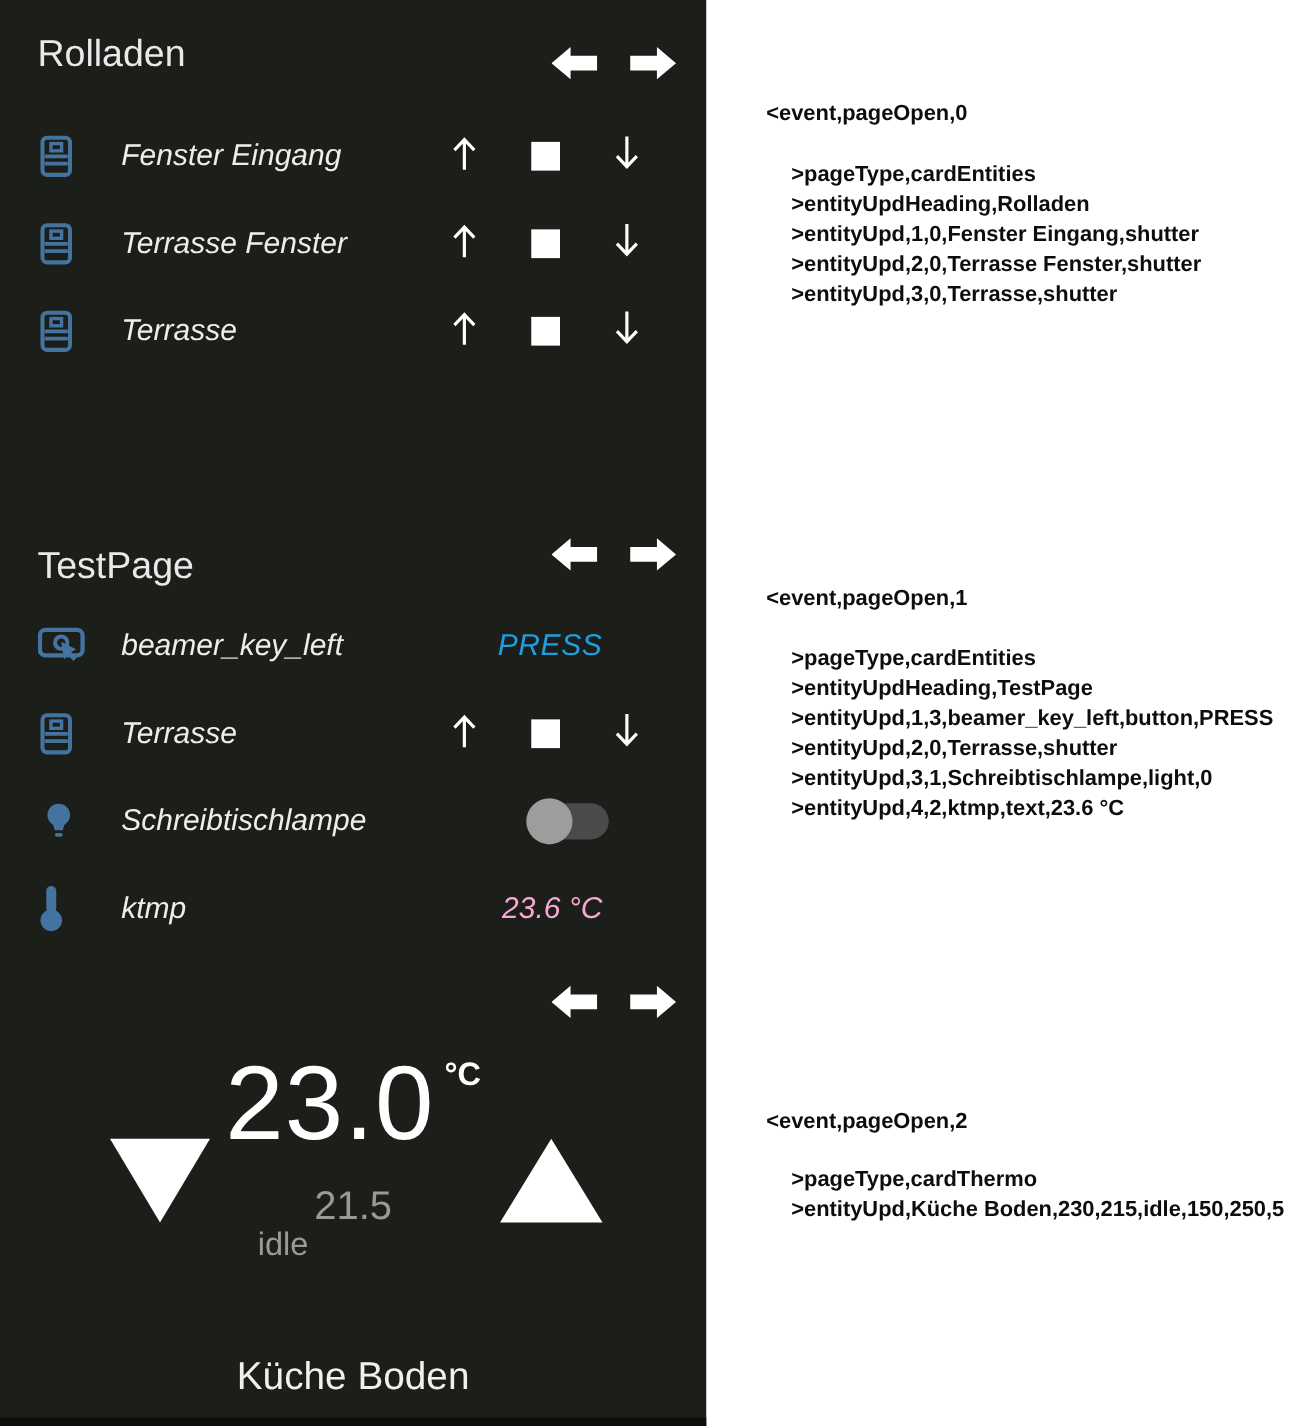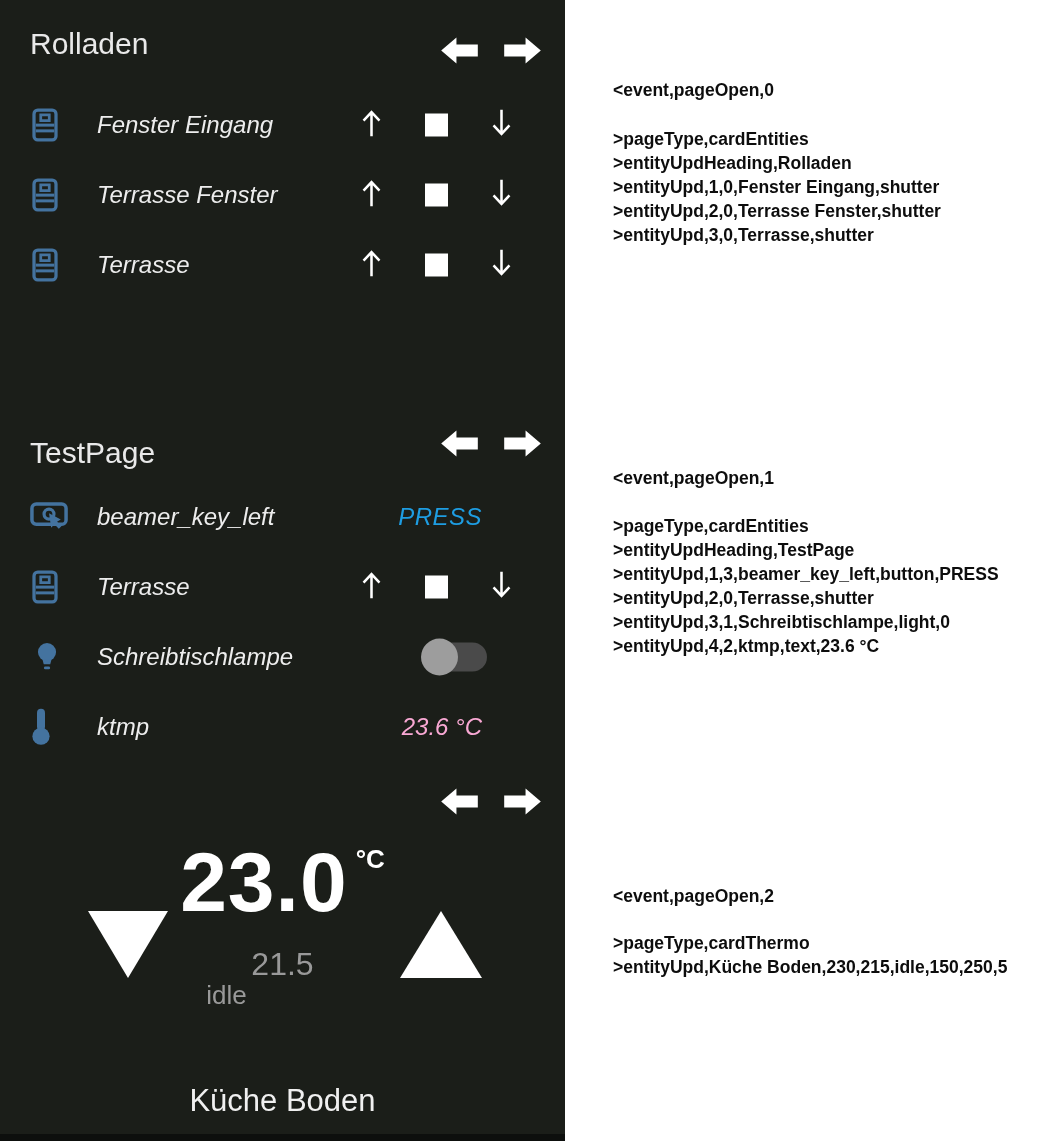--- a/index.html
+++ b/index.html
@@ -24,38 +24,38 @@
   .v-press{color:#1e9de2;font-weight:500;letter-spacing:0.5px;}
   .v-text{color:#f9a8d4;}
   
   .toggle{position:absolute;right:34px;top:50%;transform:translateY(-50%);
           width:63px;height:29px;cursor:pointer;}
   .toggle .track{position:absolute;left:0;top:0;width:63px;height:29px;border-radius:15px;background:#4a4a4a;}
   .toggle .knob{position:absolute;left:-3px;top:-4px;width:37px;height:37px;border-radius:50%;background:#9d9d9d;}
   
   .big-temp-wrap{position:absolute;left:0;top:840px;width:565px;display:flex;
                  justify-content:center;align-items:flex-start;}
-  .big-temp{font-size:84px;line-height:84px;font-weight:700;color:#ffffff;letter-spacing:1px;}
+  .big-temp{font-size:84px;line-height:84px;font-weight:400;color:#ffffff;letter-spacing:1px;}
   .big-unit{font-size:26px;line-height:26px;font-weight:700;color:#ffffff;margin-top:6px;margin-left:8px;}
   .tri{position:absolute;width:0;height:0;cursor:pointer;}
   .tri-down{left:88px;top:911px;border-left:40px solid transparent;
             border-right:40px solid transparent;border-top:67px solid #ffffff;}
   .tri-up{left:400px;top:911px;border-left:41px solid transparent;
           border-right:41px solid transparent;border-bottom:67px solid #ffffff;}
   .t-target{position:absolute;left:0;top:946px;width:565px;text-align:center;
             font-size:32px;color:#999999;}
   .t-state{position:absolute;left:0;top:980px;width:453px;text-align:center;
            font-size:26px;color:#999999;}
   .t-title{position:absolute;left:0;top:1083px;width:565px;text-align:center;
            font-size:31px;color:#f0f0f0;}
   
   .proto{position:absolute;left:613px;color:#0d0d0d;font-weight:700;font-size:17.5px;}
   .proto .ev{line-height:24px;}
   .proto-lines{position:absolute;left:613px;color:#0d0d0d;font-weight:700;font-size:17.5px;}
-  .proto-lines div{line-height:24px;white-space:nowrap;}
+  .proto-lines div{line-height:24px;white-space:nowrap;margin-left:20px;}
 </style>
 </head>
 <body>
 
 <svg width="0" height="0" style="position:absolute" aria-hidden="true">
   <defs>
     <symbol id="i-shutter" viewBox="0 0 24 27">
       <rect x="3.2" y="1.6" width="17.6" height="23.8" rx="3" fill="none" stroke="currentColor" stroke-width="2.6"></rect>
       <rect x="8.6" y="5.4" width="6.8" height="4.6" fill="none" stroke="currentColor" stroke-width="2.2"></rect>
       <line x1="4.6" y1="13.6" x2="19.4" y2="13.6" stroke="currentColor" stroke-width="2.4"></line>

